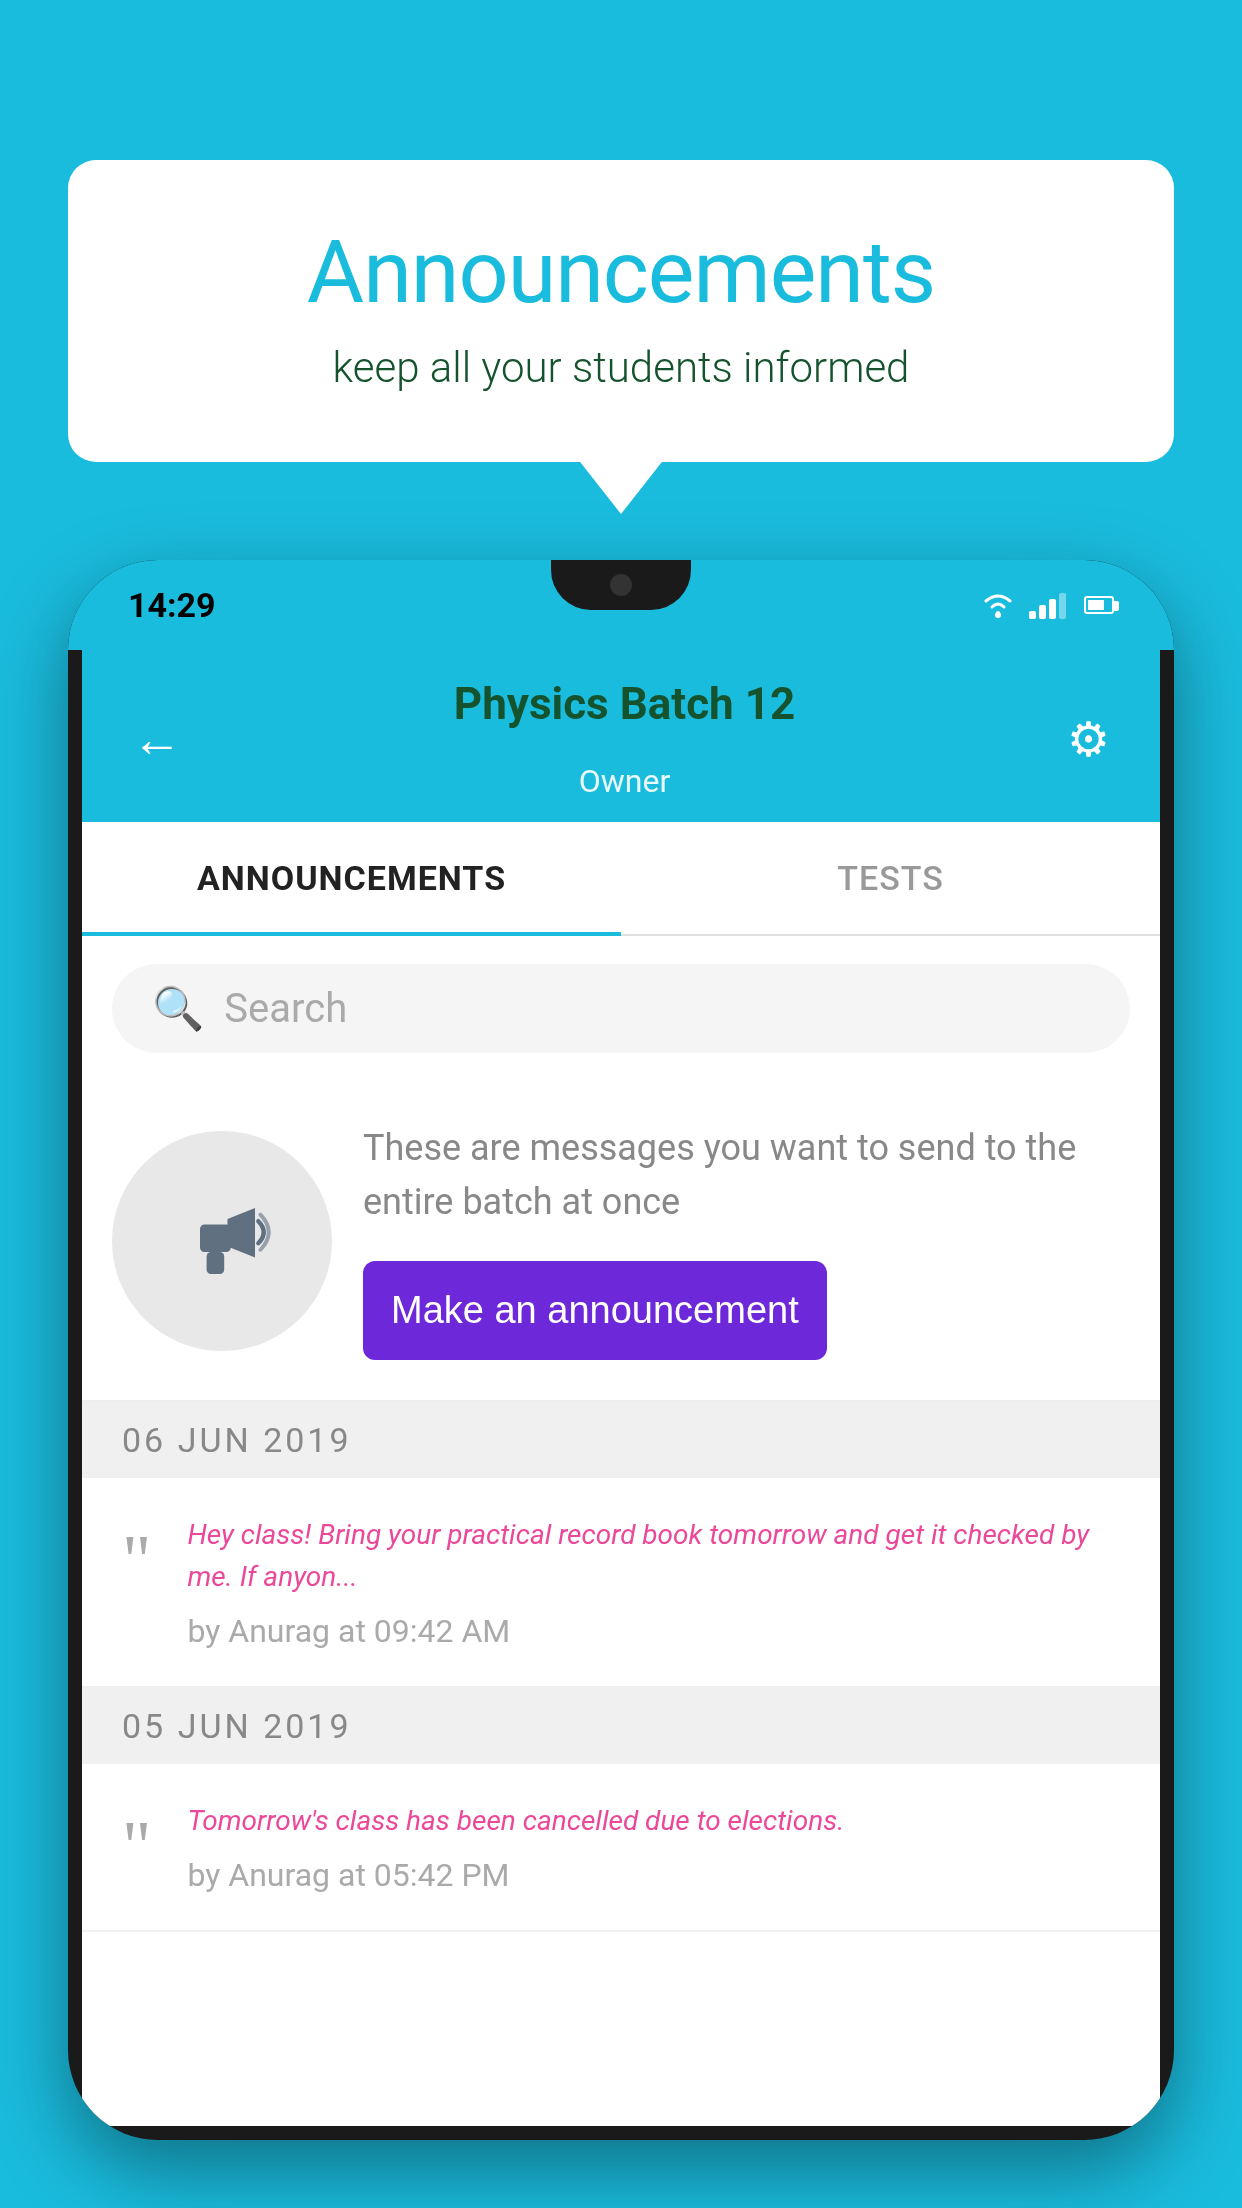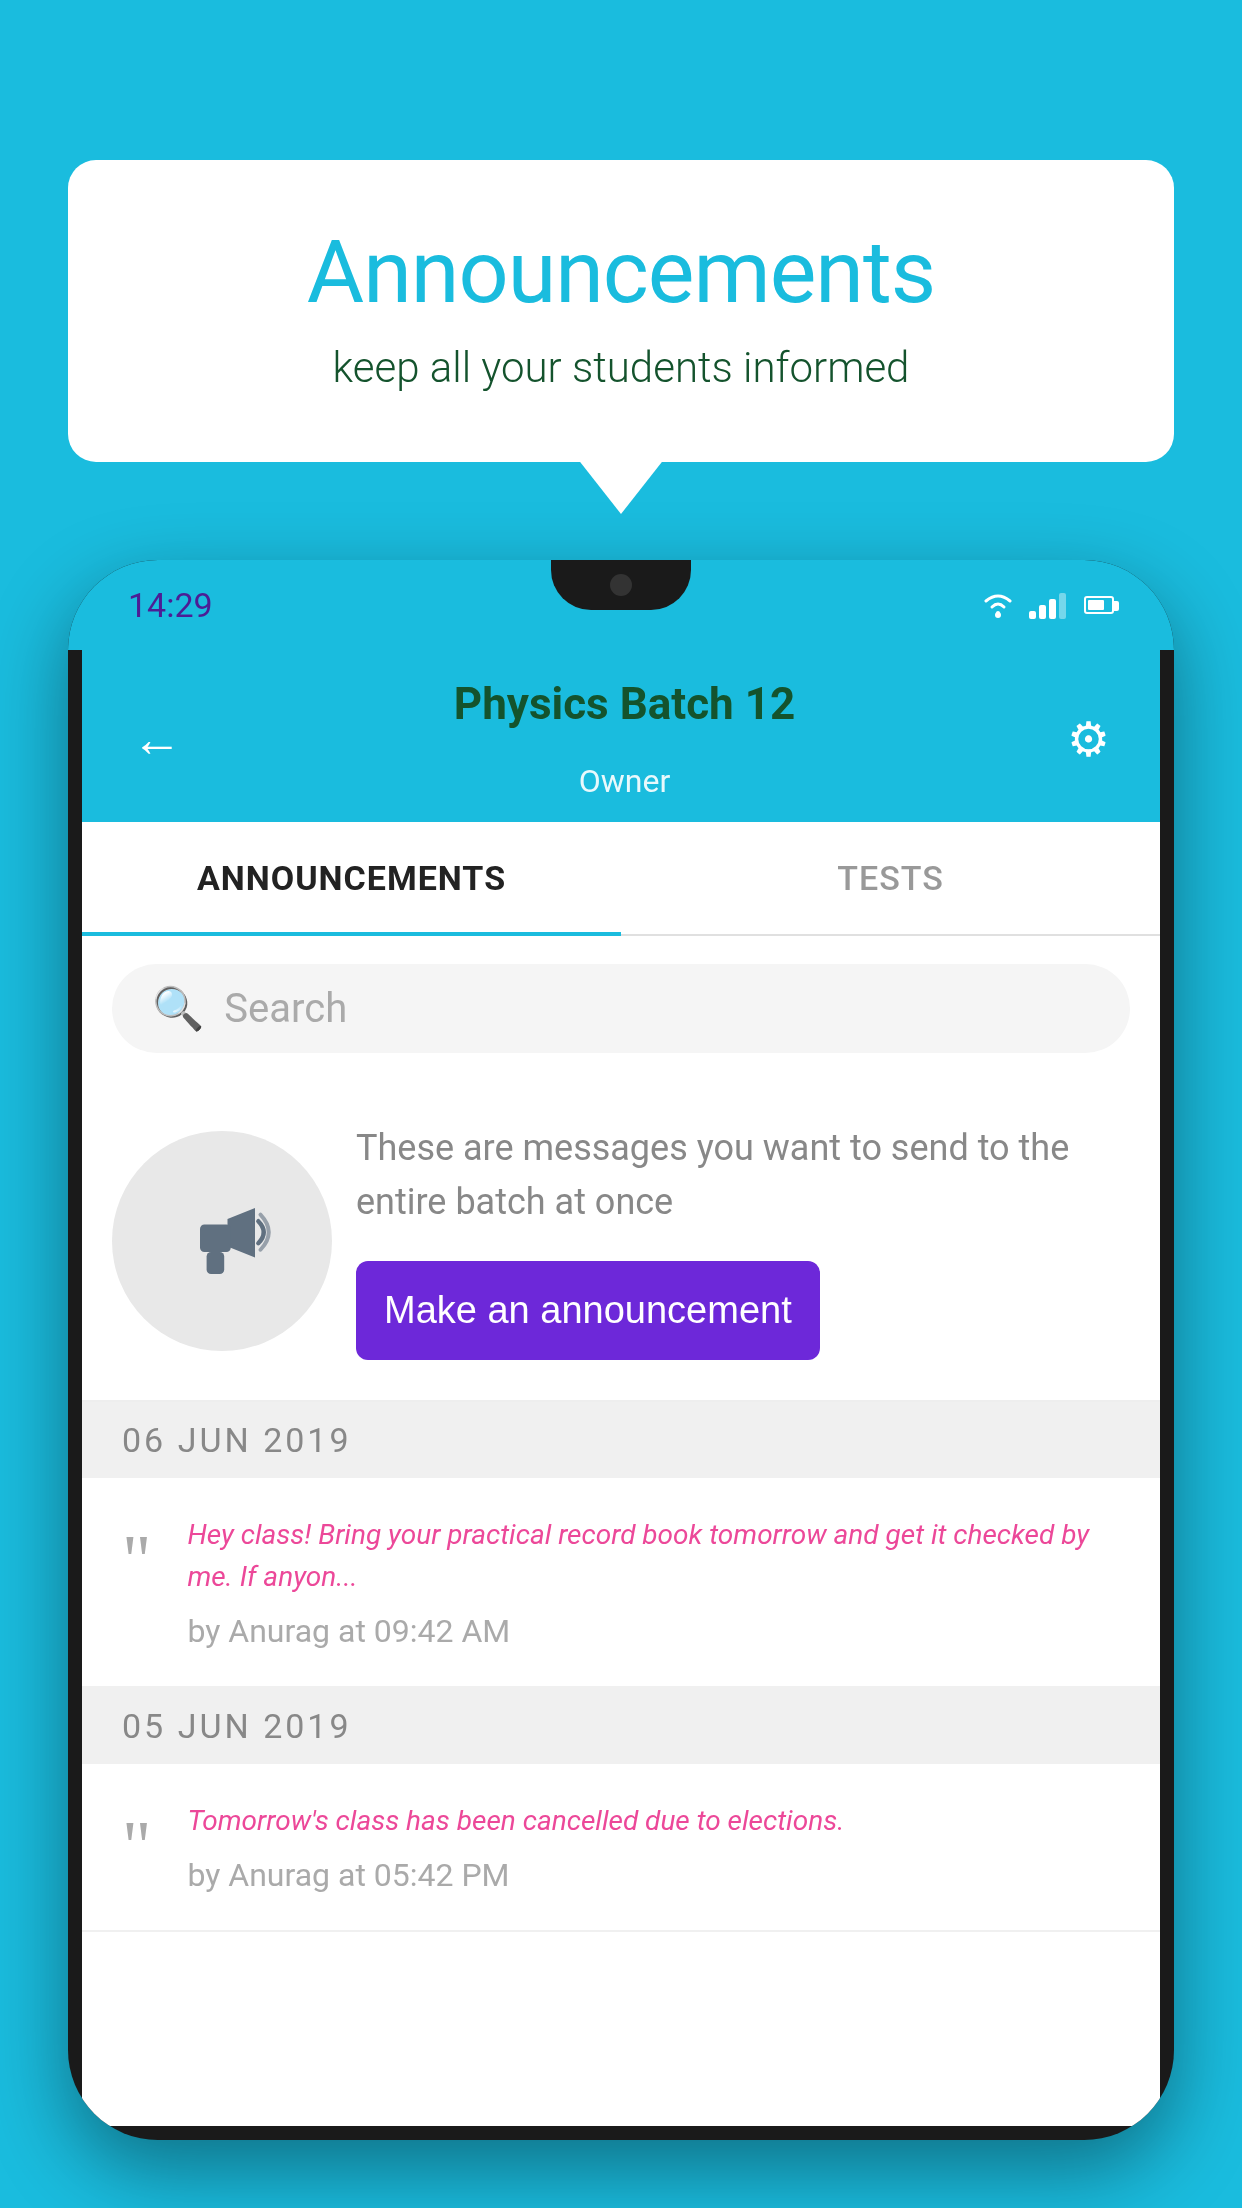--- a/index.html
+++ b/index.html
@@ -80,23 +80,23 @@
       background: #1ABCDE;
       height: 90px;
       display: flex;
       align-items: center;
       justify-content: space-between;
       padding: 0 60px;
       position: relative;
     }
 
     .status-time {
-      color: #4c1d95;
+      color: #000000;
       font-size: 34px;
-      font-weight: 400;
+      font-weight: 700;
     }
 
     .status-icons {
       display: flex;
       align-items: center;
       gap: 14px;
     }
 
     
     .phone-notch {
@@ -212,21 +212,21 @@
     .search-text {
       color: #aaa;
       font-size: 40px;
     }
 
     
     .announcement-prompt {
       padding: 40px 30px;
       display: flex;
       align-items: center;
-      gap: 24px;
+      gap: 31px;
       border-bottom: 2px solid #eee;
     }
 
     .megaphone-circle {
       width: 220px;
       height: 220px;
       background: #e8e8e8;
       border-radius: 50%;
       display: flex;
       align-items: center;

